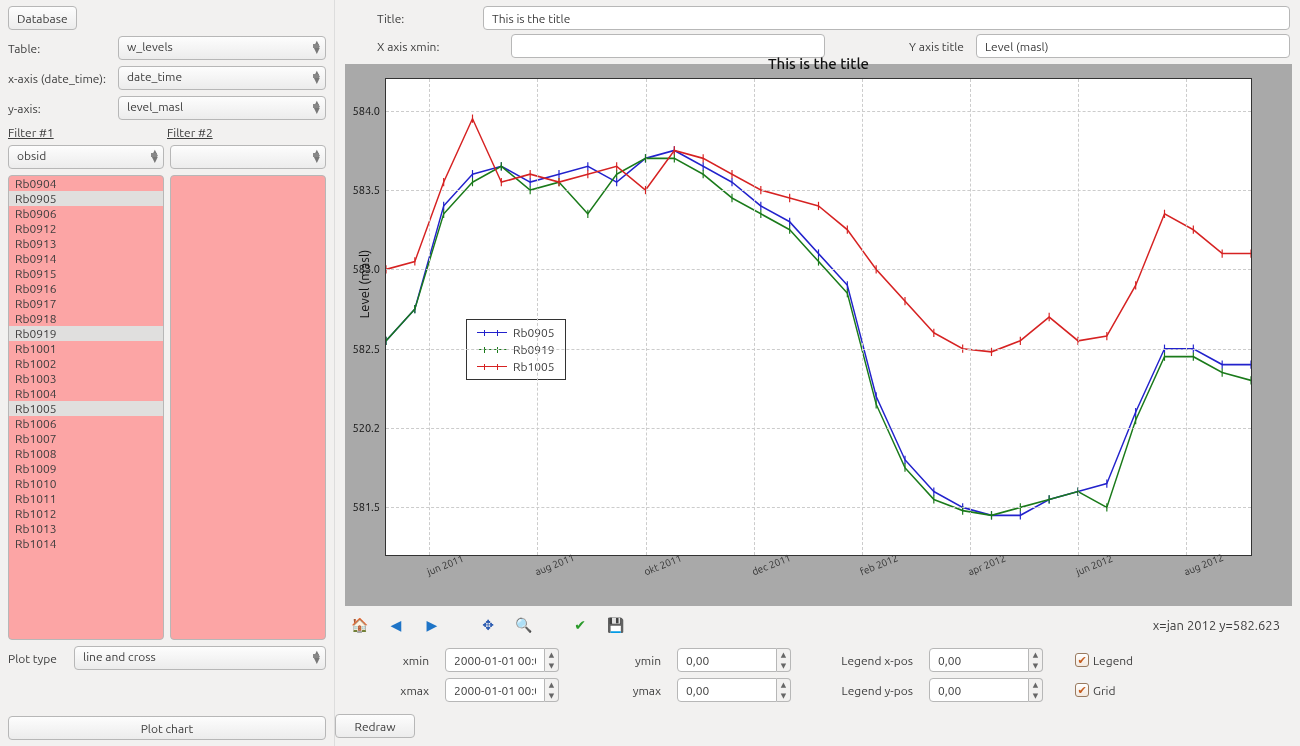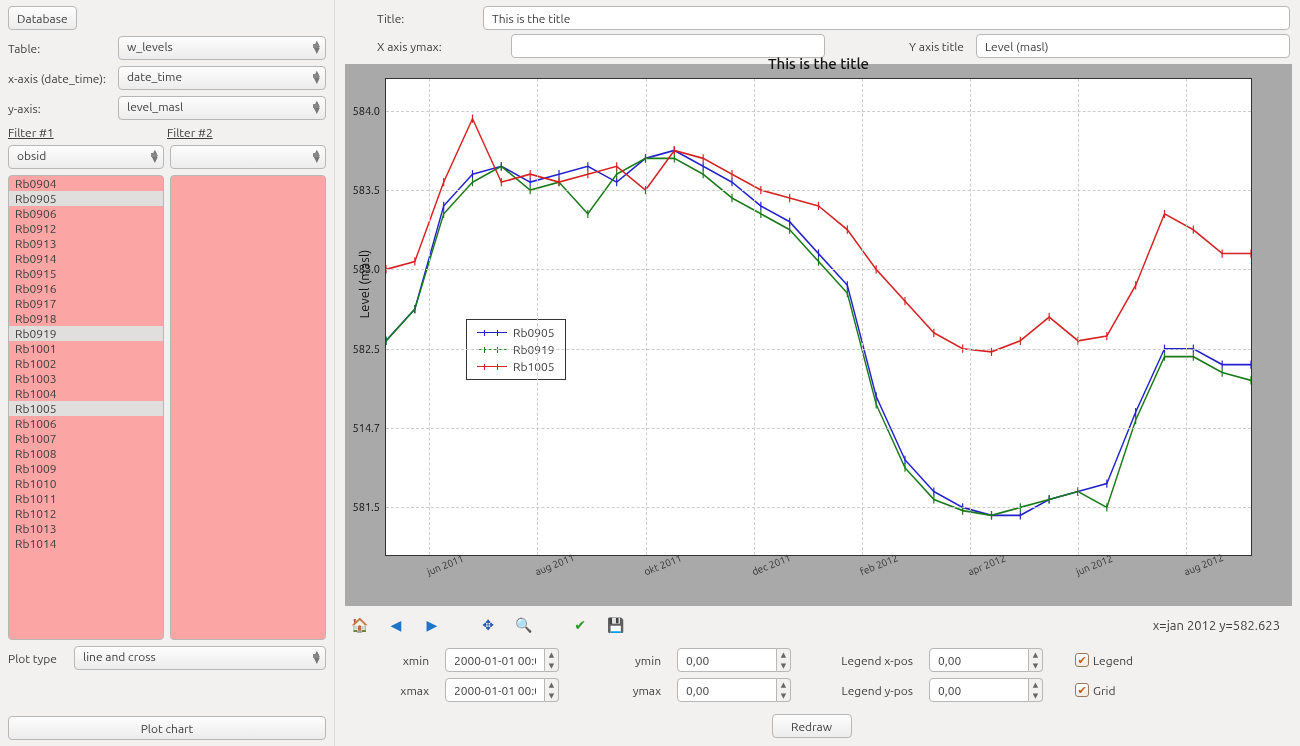--- a/index.html
+++ b/index.html
@@ -57,21 +57,21 @@
 .toolbar .status{margin-left:auto;font-size:13px;padding-right:8px;}
 .bottom{padding:4px 12px 8px 34px;}
 .bottom .grid{display:grid;grid-template-columns:60px 130px 70px 130px 90px 130px 90px;gap:6px 16px;align-items:center;}
 .bottom .lab{text-align:right;font-size:12px;}
 .spin{display:flex;}
 .spin .input{border-radius:4px 0 0 4px;height:24px;width:100px;background:#fff;}
 .spin .sbtns{display:flex;flex-direction:column;border:1px solid #b7b7b7;border-left:none;border-radius:0 4px 4px 0;width:14px;height:24px;}
 .spin .sbtns div{flex:1;font-size:7px;text-align:center;line-height:10px;cursor:pointer;color:#666;}
 .chk{display:flex;align-items:center;gap:4px;}
 .chk .box{width:14px;height:14px;border:1px solid #997a5f;border-radius:3px;display:flex;align-items:center;justify-content:center;color:#c65d1e;font-size:11px;font-weight:bold;background:linear-gradient(#fff,#f3e9df);}
-.redraw-row{display:flex;justify-content:center;padding:4px 12px 8px 0;}
+.redraw-row{display:flex;justify-content:flex-start;padding:4px 12px 8px 0;}
 .no-border{border:none;background:none;}
 </style>
 </head>
 <body>
 
 <div class="left">
   <div class="row">
     <button class="btn">Database</button>
   </div>
   <div class="row">
@@ -136,21 +136,21 @@
   <button class="btn" style="width:100%">Plot chart</button>
 </div>
 
 <div class="right">
   <div class="right-top">
     <div class="r1">
       <div class="lab">Title:</div>
       <input class="input" value="This is the title" style="">
     </div>
     <div class="axis-row">
-      <div style="width:122px">X axis ymax:</div>
+      <div style="width:122px">X axis xmin:</div>
       <input class="input inp" value="" style="">
       <div style="width:60px"></div>
       <div>Y axis title</div>
       <input class="input inp" value="Level (masl)" style="">
     </div>
   </div>
 
   <div class="chart-wrap">
     <div class="chart-area" id="chartArea">
       <div class="chart-title">This is the title</div>
@@ -263,21 +263,21 @@
             <span>Rb0919</span>
           </div>
           <div class="legend-item">
             <div class="legend-sw" style="color: rgb(214, 34, 34); border-color: rgb(214, 34, 34);"></div>
             <span>Rb1005</span>
           </div>
         </div>
     <div class="grid-h" style="top: 90%;"></div>
         <div class="ytick" style="top: 90%;">581.5</div>
         <div class="grid-h" style="top: 73.3333%;"></div>
-        <div class="ytick" style="top: 73.3333%;">514.7</div>
+        <div class="ytick" style="top: 73.3333%;">520.2</div>
         <div class="grid-h" style="top: 56.6667%;"></div>
         <div class="ytick" style="top: 56.6667%;">582.5</div>
         <div class="grid-h" style="top: 40%;"></div>
         <div class="ytick" style="top: 40%;">583.0</div>
         <div class="grid-h" style="top: 23.3333%;"></div>
         <div class="ytick" style="top: 23.3333%;">583.5</div>
         <div class="grid-h" style="top: 6.66667%;"></div>
         <div class="ytick" style="top: 6.66667%;">584.0</div>
         <div class="grid-v" style="left: 5%;"></div>
         <div class="xtick" style="left: 5%;">jun 2011</div>

